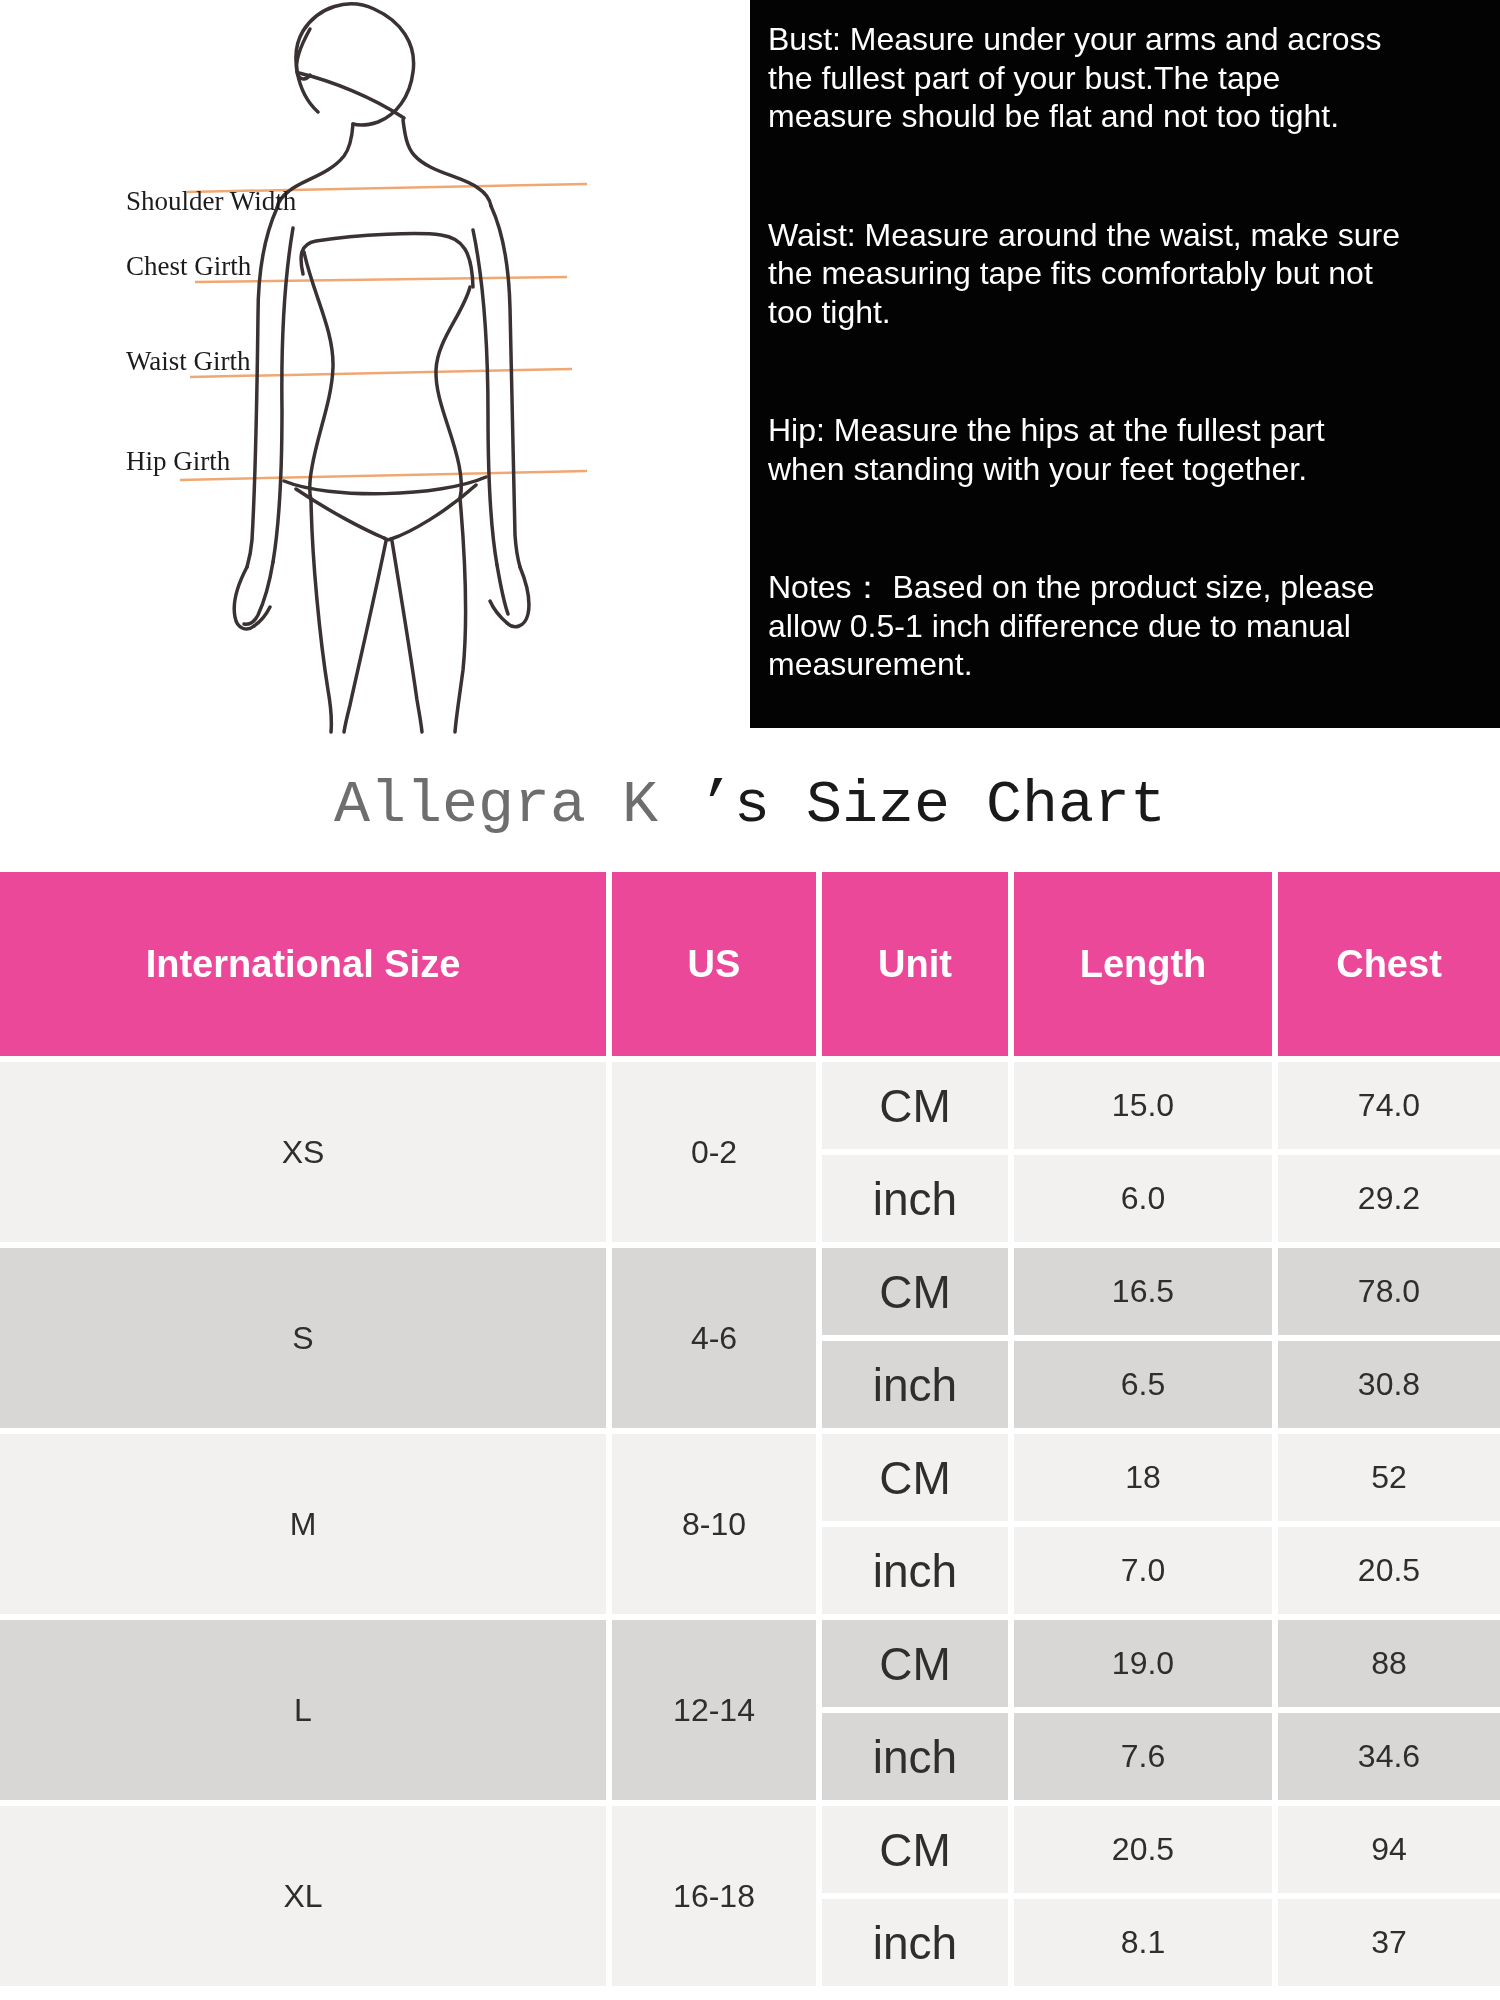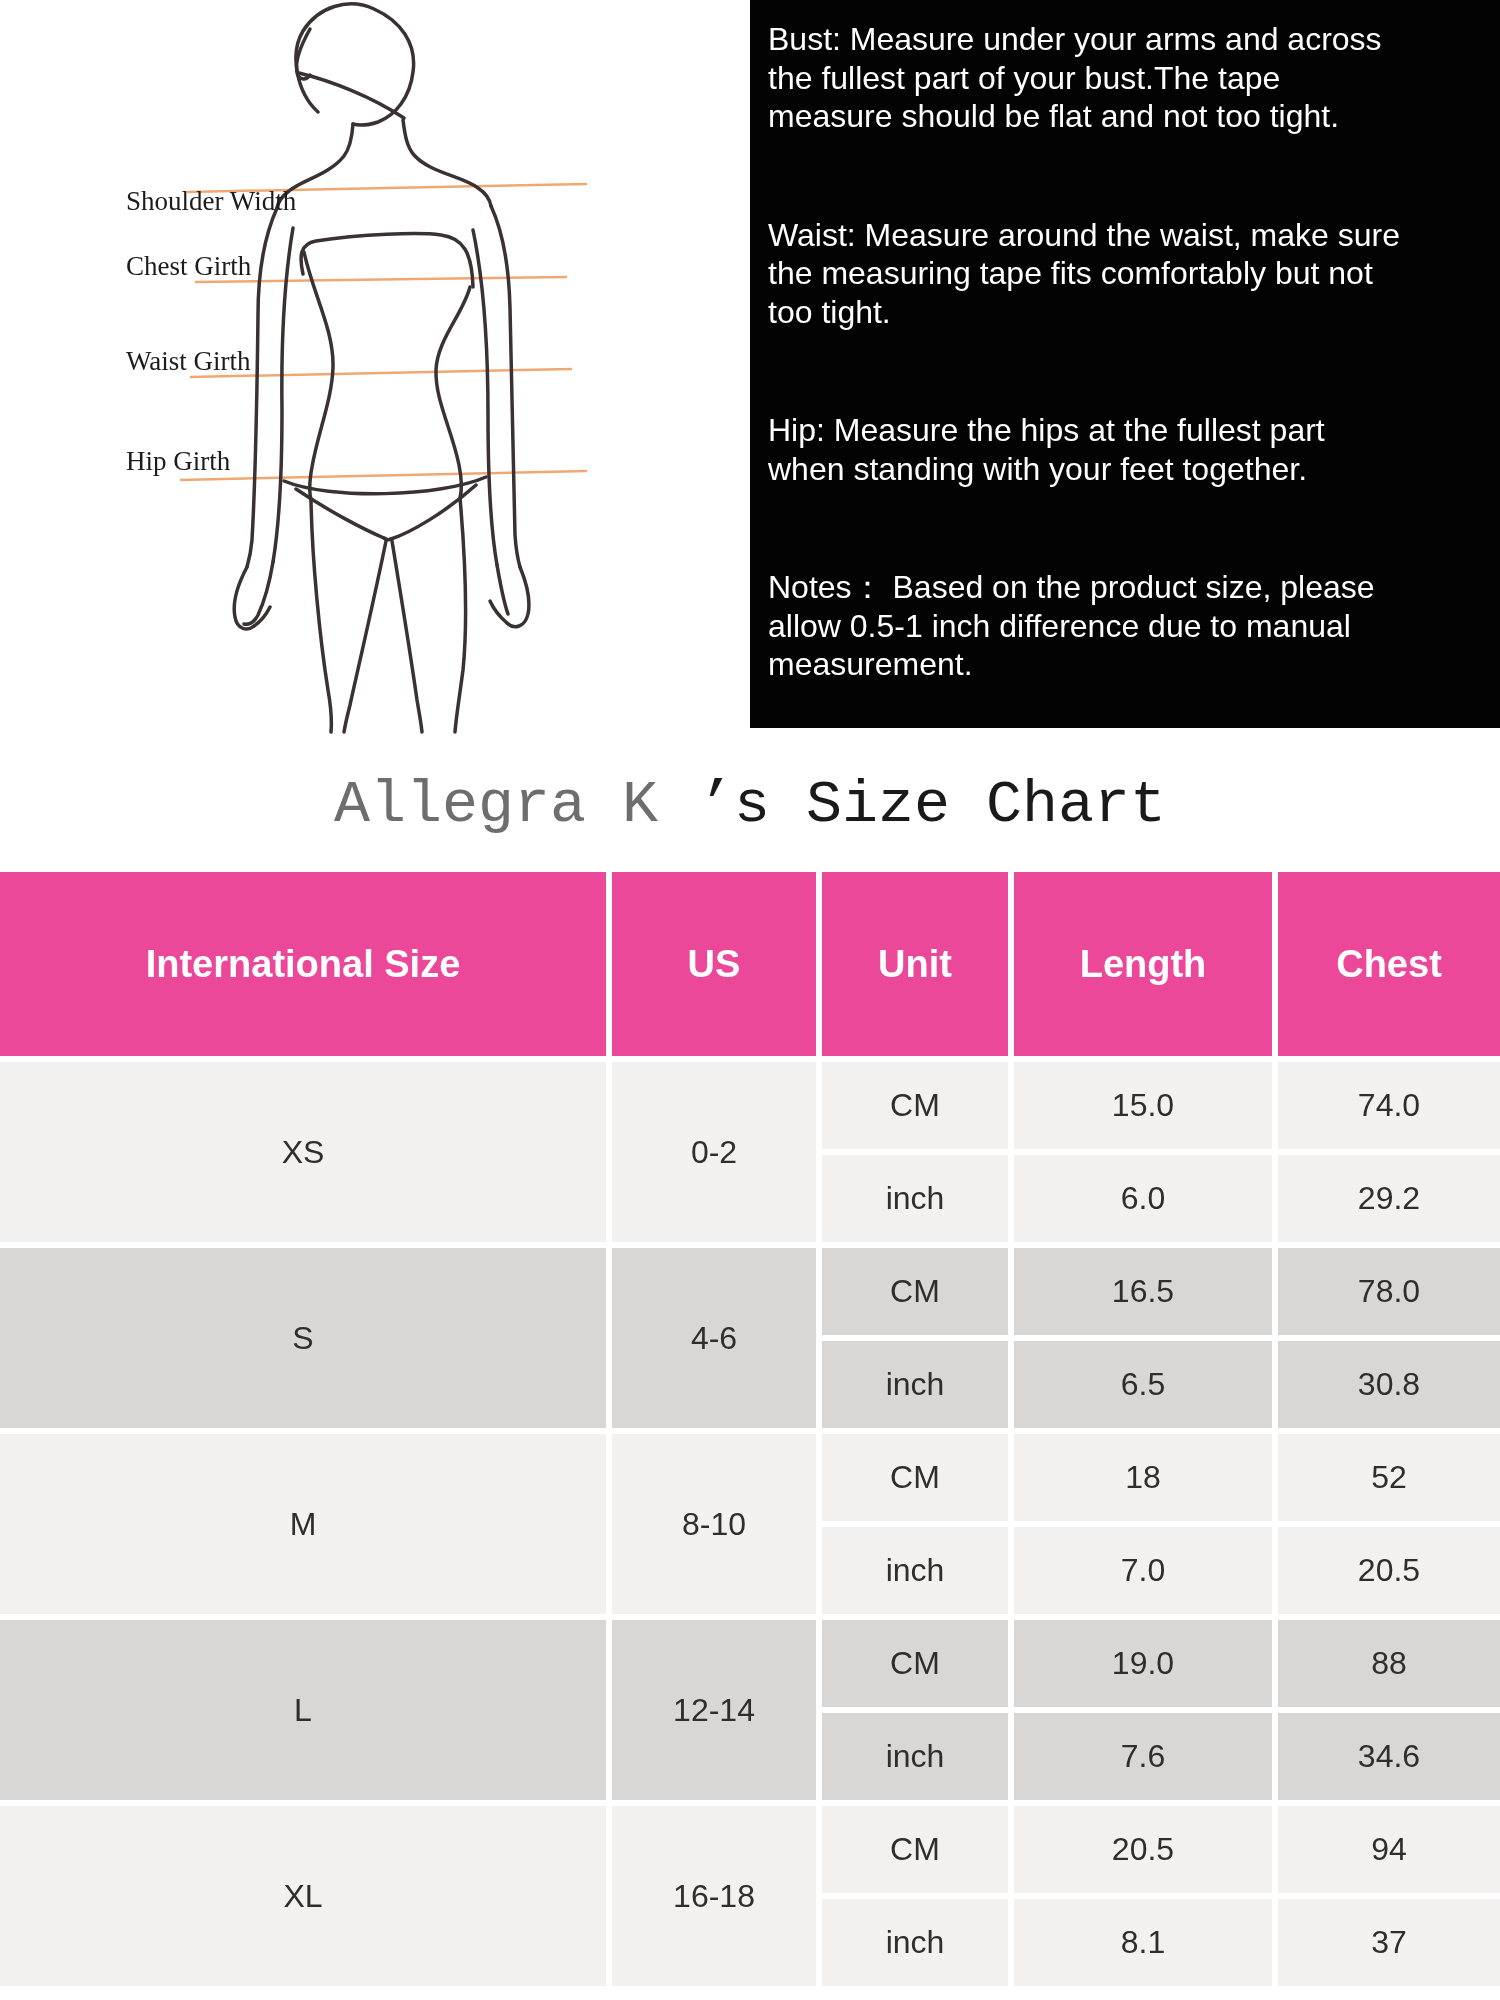--- a/index.html
+++ b/index.html
@@ -61,21 +61,21 @@
     height:184px;
     font-size:38px; font-weight:bold;
     text-align:center; vertical-align:middle;
     padding:0;
   }
   .size-table td {
     text-align:center; vertical-align:middle;
     color:#2e2e2e; font-size:32px;
     height:87px; padding:0;
   }
-  .size-table td.unit-cell { font-size:32px; }
+  .size-table td.unit-cell { font-size:46px; }
   .row-light td { background:#f2f1ef; }
   .row-dark  td { background:#d8d7d5; }
 </style>
 </head>
 <body>
 
 <div class="sketch-wrap">
   <svg width="640" height="735" viewBox="0 0 640 735">
 
     <g stroke="#f0a873" stroke-width="2.5" fill="none">

